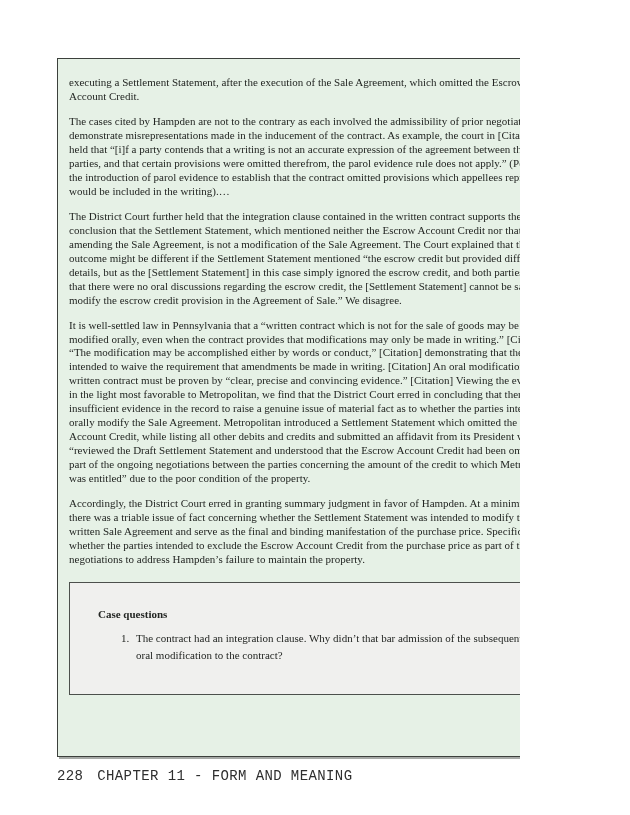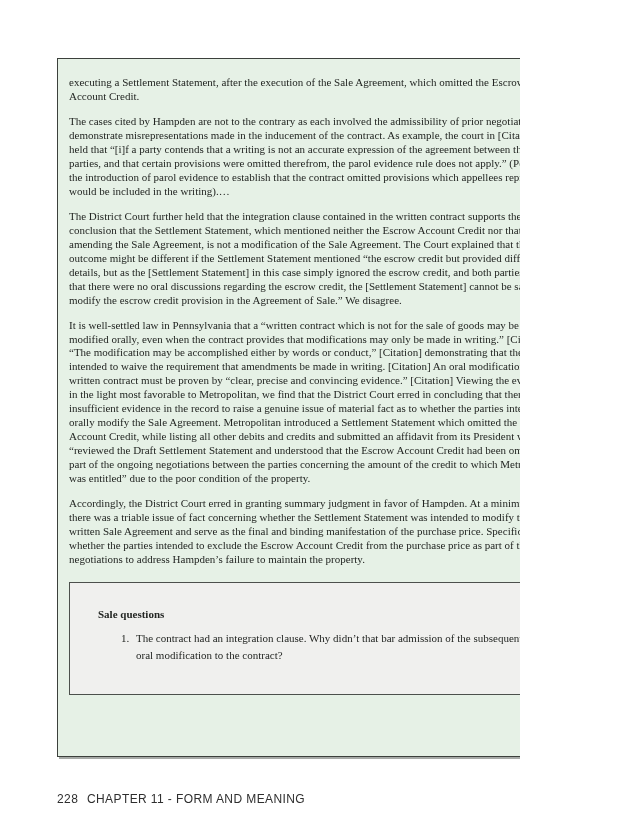--- a/index.html
+++ b/index.html
@@ -46,43 +46,43 @@
   }
   .case-questions ol {
     margin-left: 34px;
     font-size: 11px;
     line-height: 1.5;
   }
   .case-questions ol li { padding-left: 4px; max-width: 400px; }
   .page-footer {
     position: absolute;
     left: 57px;
-    top: 792px;
-    font-family: Liberation Sans, sans-serif;
-    font-size: 12px;
+    top: 768px;
+    font-family: Liberation Mono, monospace;
+    font-size: 14px;
     letter-spacing: 0.4px;
     color: #2e2e2e;
     text-transform: uppercase;
   }
   .page-footer .page-num { margin-right: 5px; }
 </style>
 </head>
 <body>
 
 <main class="page">
 
   <section class="excerpt-panel">
     <p>executing a Settlement Statement, after the execution of the Sale Agreement, which omitted the Escrow Account Credit.</p>
     <p>The cases cited by Hampden are not to the contrary as each involved the admissibility of prior negotiations to demonstrate misrepresentations made in the inducement of the contract. As example, the court in [Citation], held that “[i]f a party contends that a writing is not an accurate expression of the agreement between the parties, and that certain provisions were omitted therefrom, the parol evidence rule does not apply.” (Permitting the introduction of parol evidence to establish that the contract omitted provisions which appellees represented would be included in the writing).…</p>
     <p>The District Court further held that the integration clause contained in the written contract supports the conclusion that the Settlement Statement, which mentioned neither the Escrow Account Credit nor that it was amending the Sale Agreement, is not a modification of the Sale Agreement. The Court explained that the outcome might be different if the Settlement Statement mentioned “the escrow credit but provided different details, but as the [Settlement Statement] in this case simply ignored the escrow credit, and both parties agree that there were no oral discussions regarding the escrow credit, the [Settlement Statement] cannot be said to modify the escrow credit provision in the Agreement of Sale.” We disagree.</p>
     <p>It is well-settled law in Pennsylvania that a “written contract which is not for the sale of goods may be modified orally, even when the contract provides that modifications may only be made in writing.” [Citation] “The modification may be accomplished either by words or conduct,” [Citation] demonstrating that the parties intended to waive the requirement that amendments be made in writing. [Citation] An oral modification of a written contract must be proven by “clear, precise and convincing evidence.” [Citation] Viewing the evidence in the light most favorable to Metropolitan, we find that the District Court erred in concluding that there was insufficient evidence in the record to raise a genuine issue of material fact as to whether the parties intended to orally modify the Sale Agreement. Metropolitan introduced a Settlement Statement which omitted the Escrow Account Credit, while listing all other debits and credits and submitted an affidavit from its President who “reviewed the Draft Settlement Statement and understood that the Escrow Account Credit had been omitted as part of the ongoing negotiations between the parties concerning the amount of the credit to which Metropolitan was entitled” due to the poor condition of the property.</p>
     <p>Accordingly, the District Court erred in granting summary judgment in favor of Hampden. At a minimum, there was a triable issue of fact concerning whether the Settlement Statement was intended to modify the prior written Sale Agreement and serve as the final and binding manifestation of the purchase price. Specifically, whether the parties intended to exclude the Escrow Account Credit from the purchase price as part of the negotiations to address Hampden’s failure to maintain the property.</p>
 
     <div class="case-questions">
-      <h3>Sale questions</h3>
+      <h3>Case questions</h3>
       <ol>
         <li>The contract had an integration clause. Why didn’t that bar admission of the subsequent oral modification to the contract?</li>
       </ol>
     </div>
   </section>
 
   <footer class="page-footer">
     <span class="page-num">228</span>
     <span>CHAPTER 11 - FORM AND MEANING</span>
   </footer>

